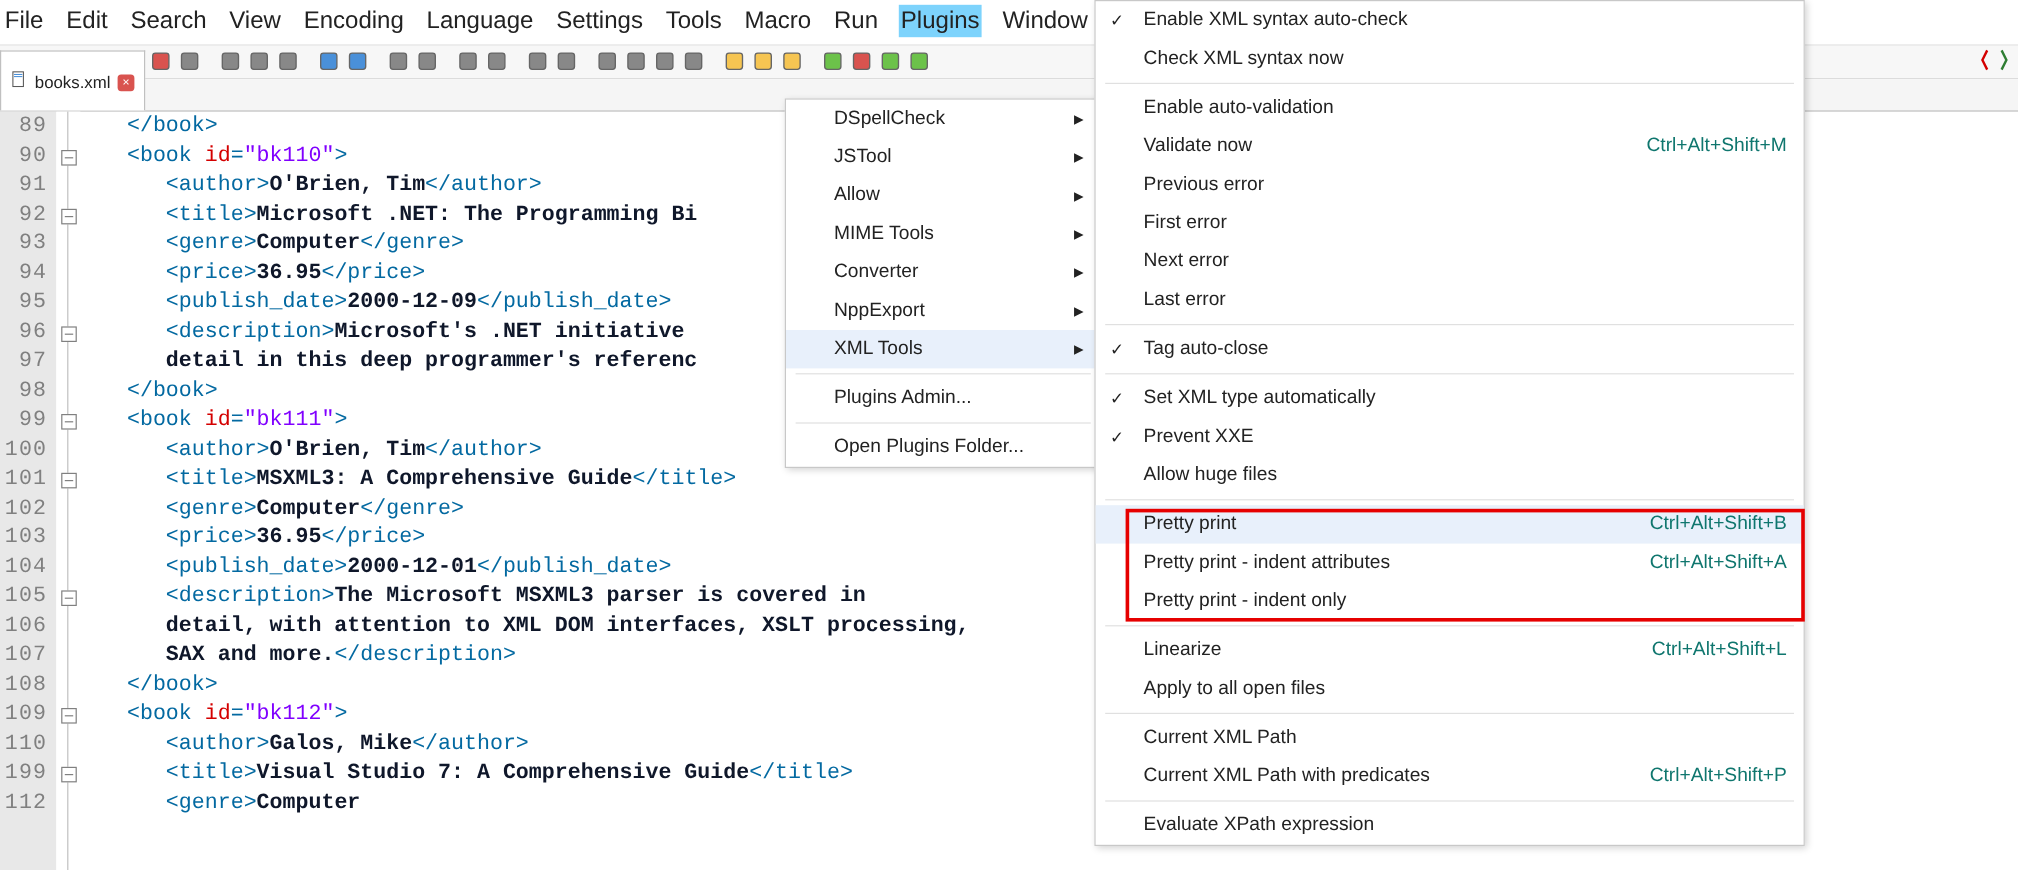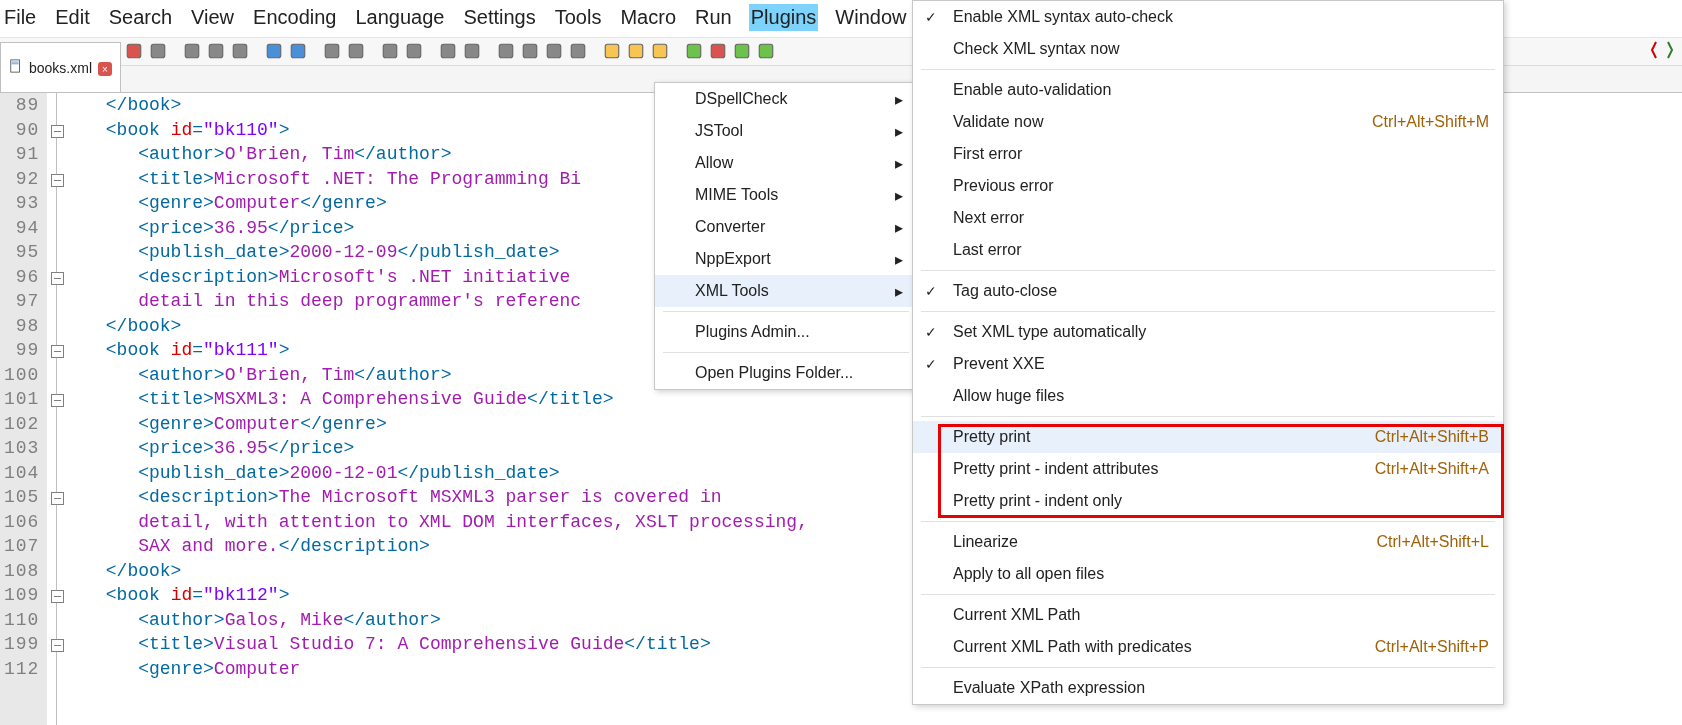--- a/index.html
+++ b/index.html
@@ -19,26 +19,26 @@
 .gutter div{height:24.5px}
 .fold{width:20px;background:#fff;position:relative;border-right:none}
 .fold .rail{position:absolute;left:9px;top:0;bottom:0;width:0;border-left:1px solid #c0c0c0}
 .fbox{position:absolute;left:4px;width:11px;height:11px;border:1px solid #808080;background:#fff}
 .fbox::before,.fbox::after{content:"";position:absolute;background:#808080}
 .fbox::before{left:2px;right:2px;top:5px;height:1px}
 .code{padding-left:6px;white-space:pre}
 .t-tag{color:#0369a1}
 .t-attr{color:#d40000}
 .t-str{color:#8000ff}
-.t-txt{color:#a21caf;font-weight:400}
+.t-txt{color:#0f172a;font-weight:700}
 .menu{position:absolute;background:#fff;border:1px solid #c8c8c8;box-shadow:2px 2px 6px rgba(0,0,0,.18);font-size:16px;color:#222;z-index:10}
 .menu .row{display:flex;align-items:center;height:32px;padding:0 14px 0 40px;position:relative;white-space:nowrap}
 .menu .row.hover{background:#e8f0fb}
 .menu .row .chk{position:absolute;left:12px;font-size:14px}
-.menu .row .sc{margin-left:auto;padding-left:40px;color:#a16207}
+.menu .row .sc{margin-left:auto;padding-left:40px;color:#0f766e}
 .menu .row .sub{margin-left:auto;padding-left:40px;color:#222}
 .menu .sep{height:1px;margin:4px 8px;background:#e0e0e0}
 .hl-box{position:absolute;border:3px solid #e60000;pointer-events:none;z-index:30}
 .right-strip{position:absolute;right:0;top:36px;width:40px;height:28px;display:flex;align-items:center;justify-content:center}
 .right-strip svg{width:24px;height:24px}
 </style>
 </head>
 <body>
 
 <div class="title-bar">
@@ -328,24 +328,24 @@
     </div>
     <div class="sep"></div>
     <div class="row">
       <span>Enable auto-validation</span>
     </div>
     <div class="row">
       <span>Validate now</span>
       <span class="sc">Ctrl+Alt+Shift+M</span>
     </div>
     <div class="row">
+      <span>Previous error</span>
+    </div>
+    <div class="row">
       <span>First error</span>
-    </div>
-    <div class="row">
-      <span>Previous error</span>
     </div>
     <div class="row">
       <span>Next error</span>
     </div>
     <div class="row">
       <span>Last error</span>
     </div>
     <div class="sep"></div>
     <div class="row">
       <span class="chk">✓</span>

